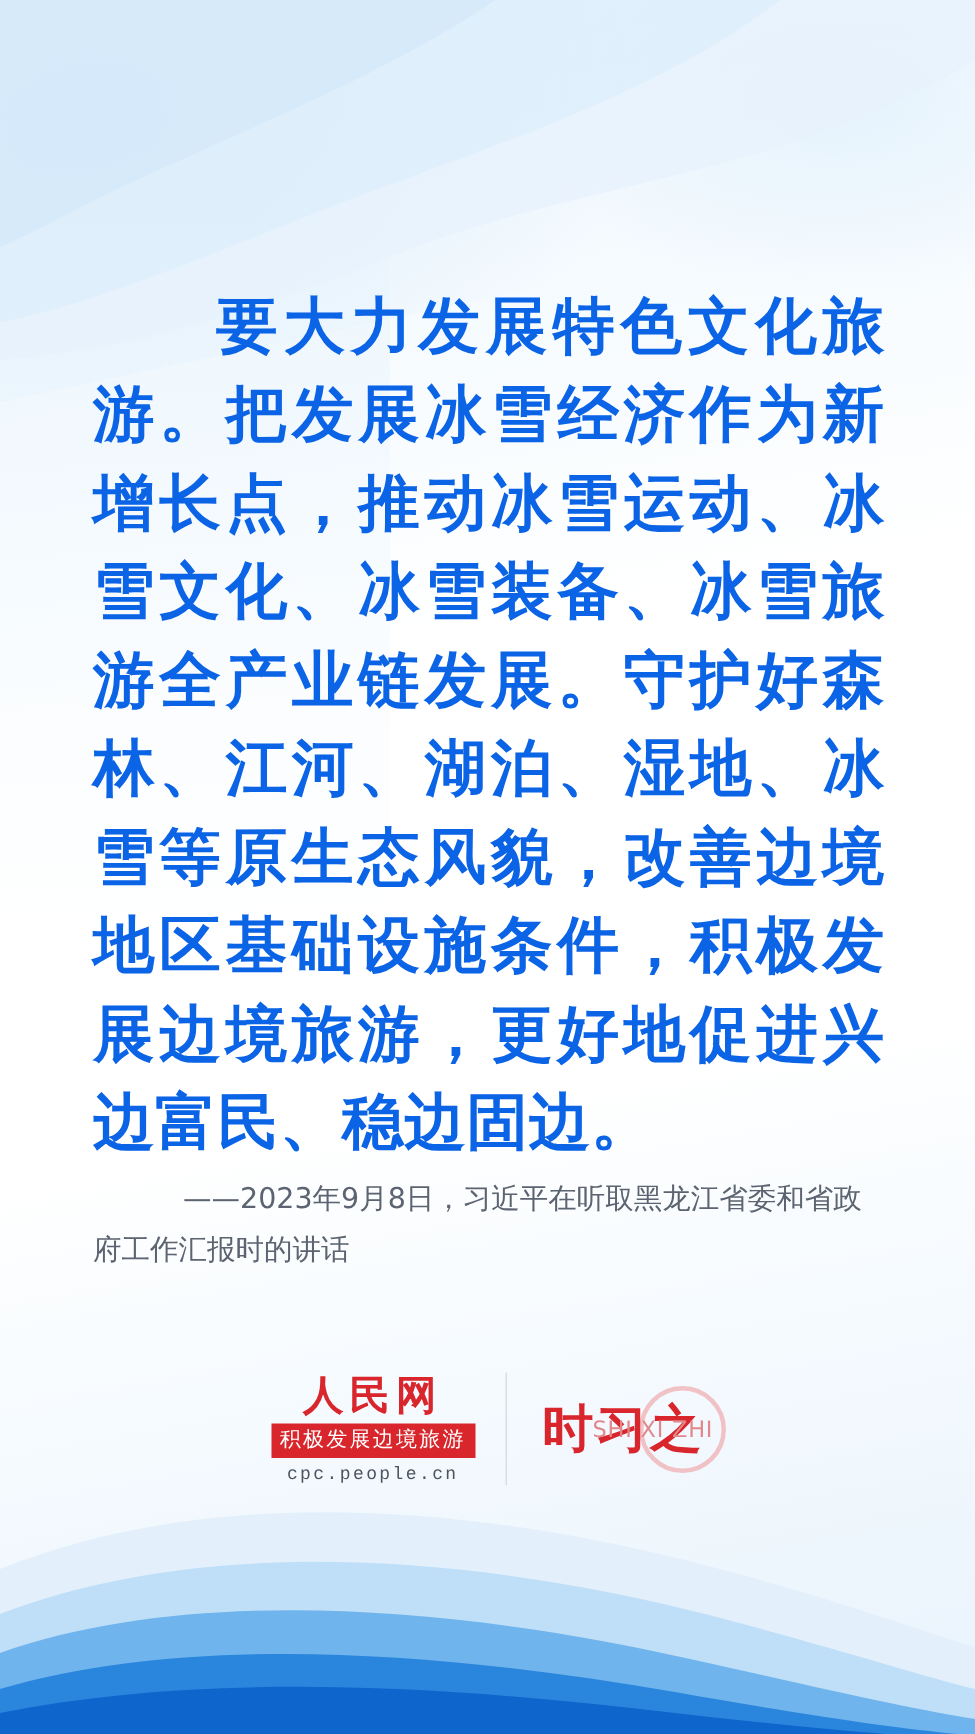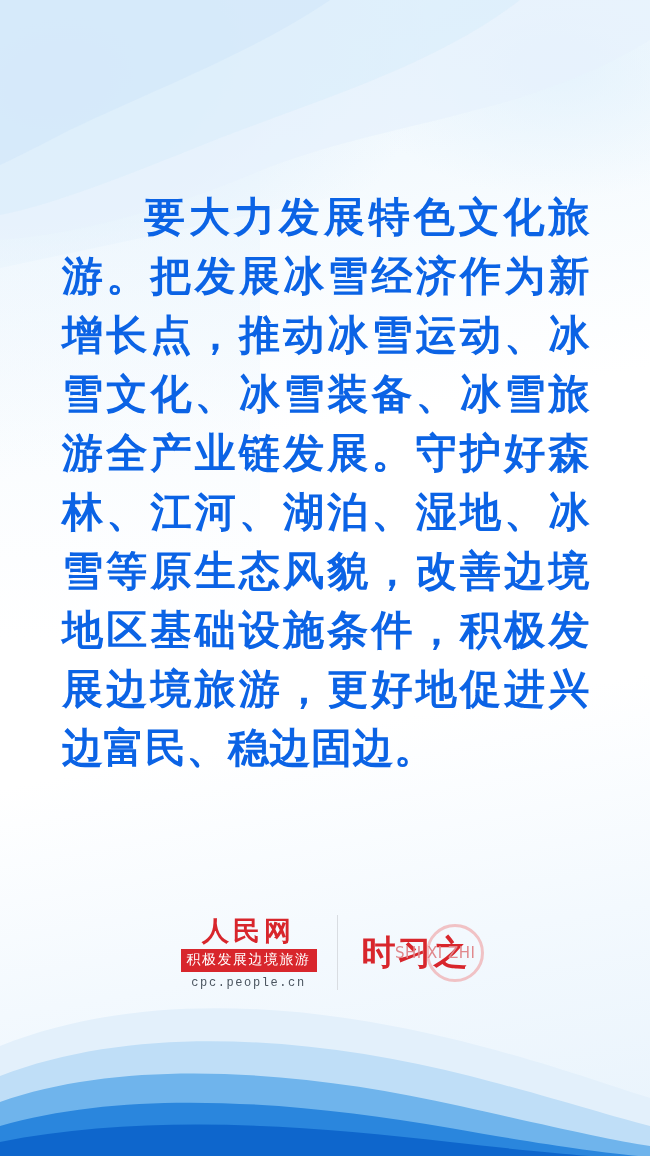--- a/index.html
+++ b/index.html
@@ -185,20 +185,21 @@
     <path d="M0,0 L520,0 C430,70 300,105 190,150 C110,182 50,205 0,215 Z" fill="#dceefb" opacity="0.7"></path>
     <path d="M0,0 L330,0 C250,55 140,95 60,135 C35,148 15,158 0,165 Z" fill="#cfe6fa" opacity="0.55"></path>
   </svg>
 
   <div class="content">
 
     <div class="quote-block">
       <p class="quote-text">要大力发展特色文化旅游。把发展冰雪经济作为新增长点，推动冰雪运动、冰雪文化、冰雪装备、冰雪旅游全产业链发展。守护好森林、江河、湖泊、湿地、冰雪等原生态风貌，改善边境地区基础设施条件，积极发展边境旅游，更好地促进兴边富民、稳边固边。</p>
     </div>
 
+    <div class="attribution">——2023年9月8日，习近平在听取黑龙江省委和省政府工作汇报时的讲话</div>
 
     <div class="logos">
       <div class="logo-people">
         <div class="cn">人民网</div>
         <div class="sub">积极发展边境旅游</div>
         <div class="domain">cpc.people.cn</div>
       </div>
       <div class="logo-shixi">
         <span class="sx-text">时习之</span>
         <span class="sx-ring"></span>

